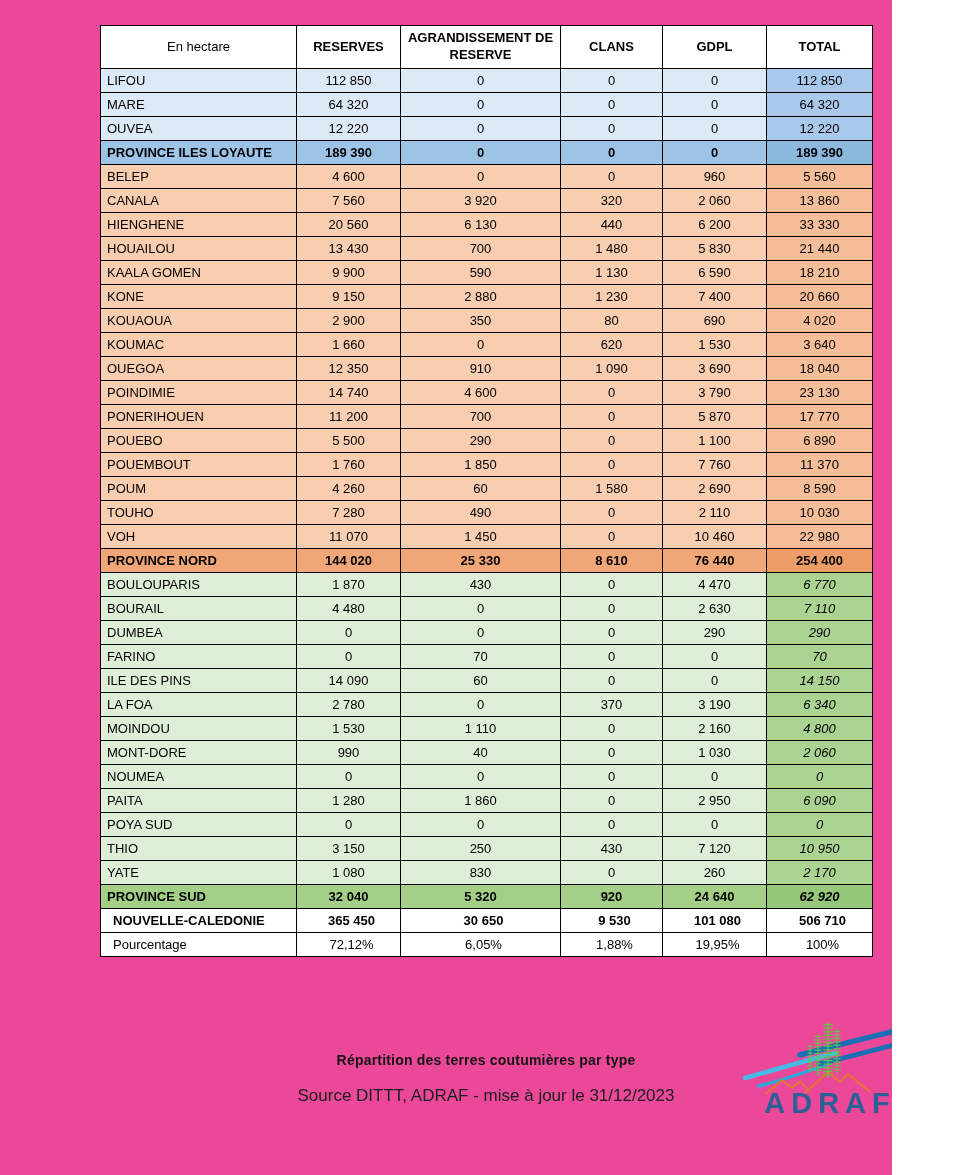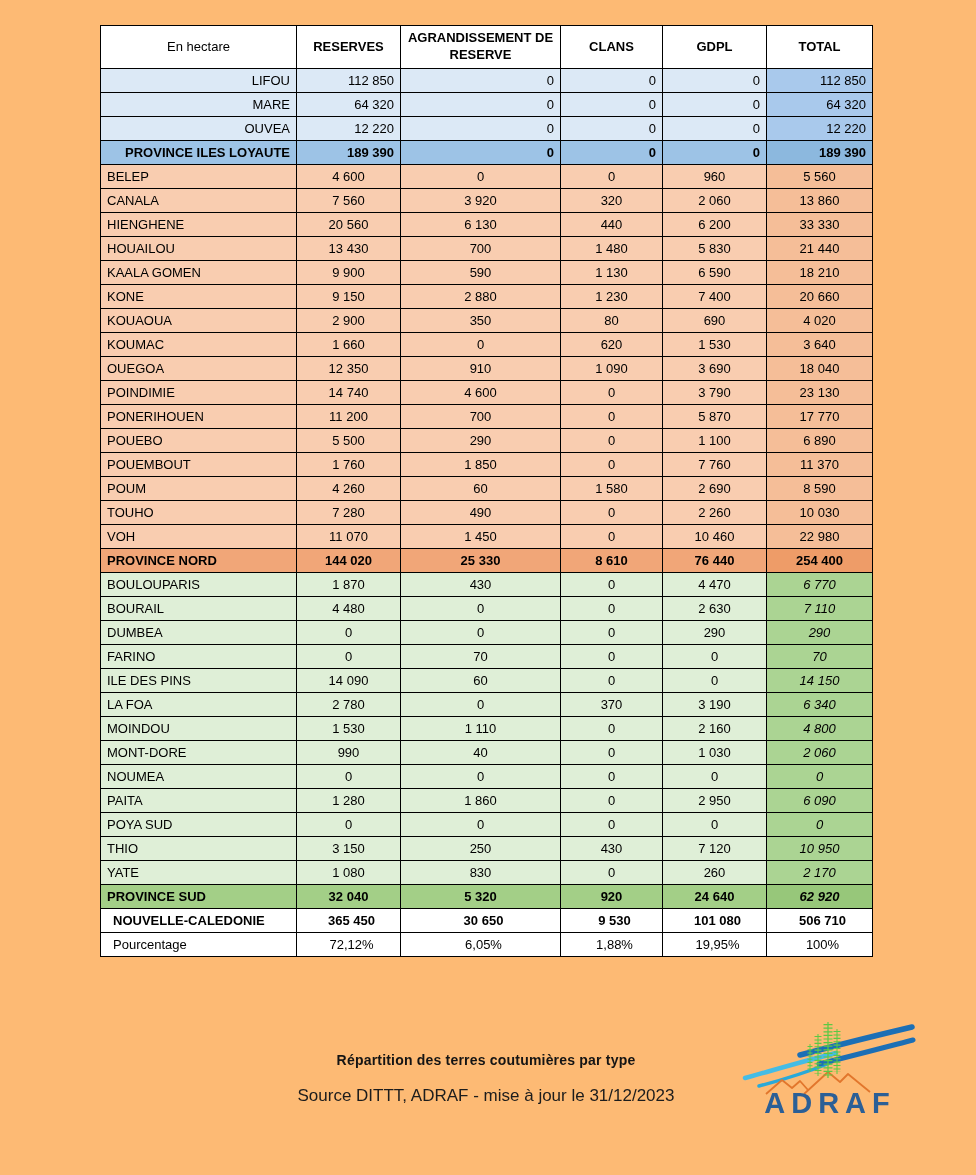--- a/index.html
+++ b/index.html
@@ -1,36 +1,36 @@
 <!DOCTYPE html>
 <html><head>
 <meta charset="utf-8">
 <style>
   * { margin:0; padding:0; box-sizing:border-box; }
   html,body { background:#ffffff; }
   body { font-family:"Liberation Sans", sans-serif; color:#000; }
-  .page { position:relative; width:976px; height:1175px; background:#fdba74; overflow:hidden; }
+  .page { position:relative; width:892px; height:1175px; background:#ec4899; overflow:hidden; }
 
   table.land-table {
     position:absolute; left:100px; top:25px; width:772px;
     border-collapse:collapse; table-layout:fixed;
     font-size:13px;
   }
   .land-table td, .land-table th { border:1px solid #000; height:24px; padding:0 6px; white-space:nowrap; overflow:hidden; }
   .land-table thead th {
     background:#fff; font-weight:bold; text-align:center;
     height:43px; white-space:normal; line-height:1.3; padding:0 4px; font-size:13px;
   }
   .land-table thead th.unit { font-weight:normal; }
   td.label { text-align:left; }
   td.num { text-align:center; }
   tr.bold td { font-weight:bold; }
 
   
-  tr.sec-blue td { background:#DCE9F6;text-align:right; }
+  tr.sec-blue td { background:#DCE9F6; }
   tr.sec-blue td.total-col { background:#A9C9EC; }
   tr.sec-blue.bold td { background:#9DC3E6;margin-top:28px; }
   tr.sec-blue.bold td.total-col { background:#8CB8DE; }
   
   tr.sec-orange td { background:#F9CDB0; }
   tr.sec-orange td.total-col { background:#F5BE98; }
   tr.sec-orange.bold td { background:#F1A678; }
   tr.sec-orange.bold td.total-col { background:#EE9C68; }
   
   tr.sec-green td { background:#DFEFD7; }
@@ -219,21 +219,21 @@
           <td class="num">60</td>
           <td class="num">1 580</td>
           <td class="num">2 690</td>
           <td class="num total-col">8 590</td>
         </tr>
         <tr class="sec-orange">
           <td class="label">TOUHO</td>
           <td class="num">7 280</td>
           <td class="num">490</td>
           <td class="num">0</td>
-          <td class="num">2 260</td>
+          <td class="num">2 110</td>
           <td class="num total-col">10 030</td>
         </tr>
         <tr class="sec-orange">
           <td class="label">VOH</td>
           <td class="num">11 070</td>
           <td class="num">1 450</td>
           <td class="num">0</td>
           <td class="num">10 460</td>
           <td class="num total-col">22 980</td>
         </tr>

